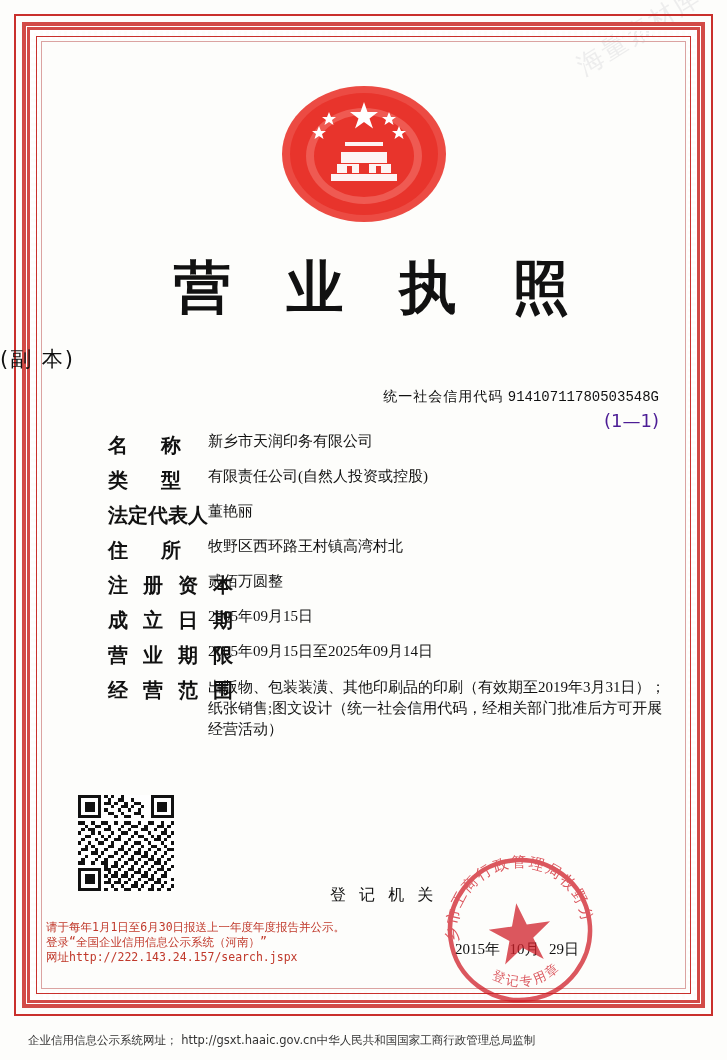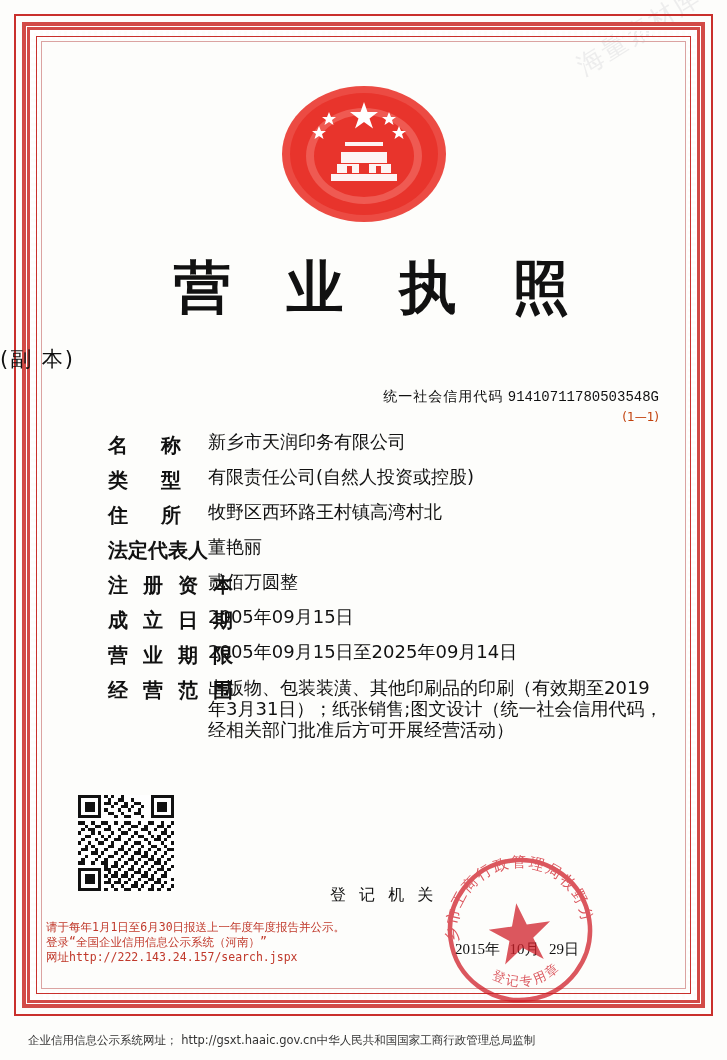--- a/index.html
+++ b/index.html
@@ -88,21 +88,21 @@
   
   .code-line{
     position:absolute;right:68px;top:388px;
     font-size:14px;color:#111;
     white-space:nowrap;
   }
   .code-line .label{letter-spacing:1px;}
   .code-line .value{font-family:Liberation Mono, monospace;font-size:14px;}
   .copy-no{
     position:absolute;right:68px;top:410px;
-    font-size:12px;color:#c2410c;
+    font-size:18px;color:#4c1d95;
   }
 
   
   .fields{
     position:absolute;left:108px;top:432px;right:60px;
   }
   .row{
     display:flex;
     align-items:flex-start;
     margin-bottom:8px;
@@ -117,21 +117,22 @@
     text-align:justify;
     font-size:20px;
     white-space:nowrap;
   }
   .k.sp4{letter-spacing:13px;}
   .k.sp3{letter-spacing:4px;}
   .row .v{
     flex:1;
     line-height:19px;
     padding-left:4px;
-    font-size:18px;
+    font-size:15px;
+    font-family:Liberation Serif, serif;
   }
   .row.scope{margin-top:6px;}
   .row.scope .v{line-height:21px;}
 
   
   .qr{
     position:absolute;left:78px;top:795px;
     width:96px;height:96px;
   }
 
@@ -240,26 +241,26 @@
   <div class="fields">
     <div class="row">
       <div class="k sp4">名 称</div>
       <div class="v">新乡市天润印务有限公司</div>
     </div>
     <div class="row">
       <div class="k sp4">类 型</div>
       <div class="v">有限责任公司(自然人投资或控股)</div>
     </div>
     <div class="row">
+      <div class="k">法定代表人</div>
+      <div class="v">董艳丽</div>
+    </div>
+    <div class="row">
       <div class="k sp4">住 所</div>
       <div class="v">牧野区西环路王村镇高湾村北</div>
-    </div>
-    <div class="row">
-      <div class="k">法定代表人</div>
-      <div class="v">董艳丽</div>
     </div>
     <div class="row">
       <div class="k sp3">注 册 资 本</div>
       <div class="v">贰佰万圆整</div>
     </div>
     <div class="row">
       <div class="k sp3">成 立 日 期</div>
       <div class="v">2005年09月15日</div>
     </div>
     <div class="row">

